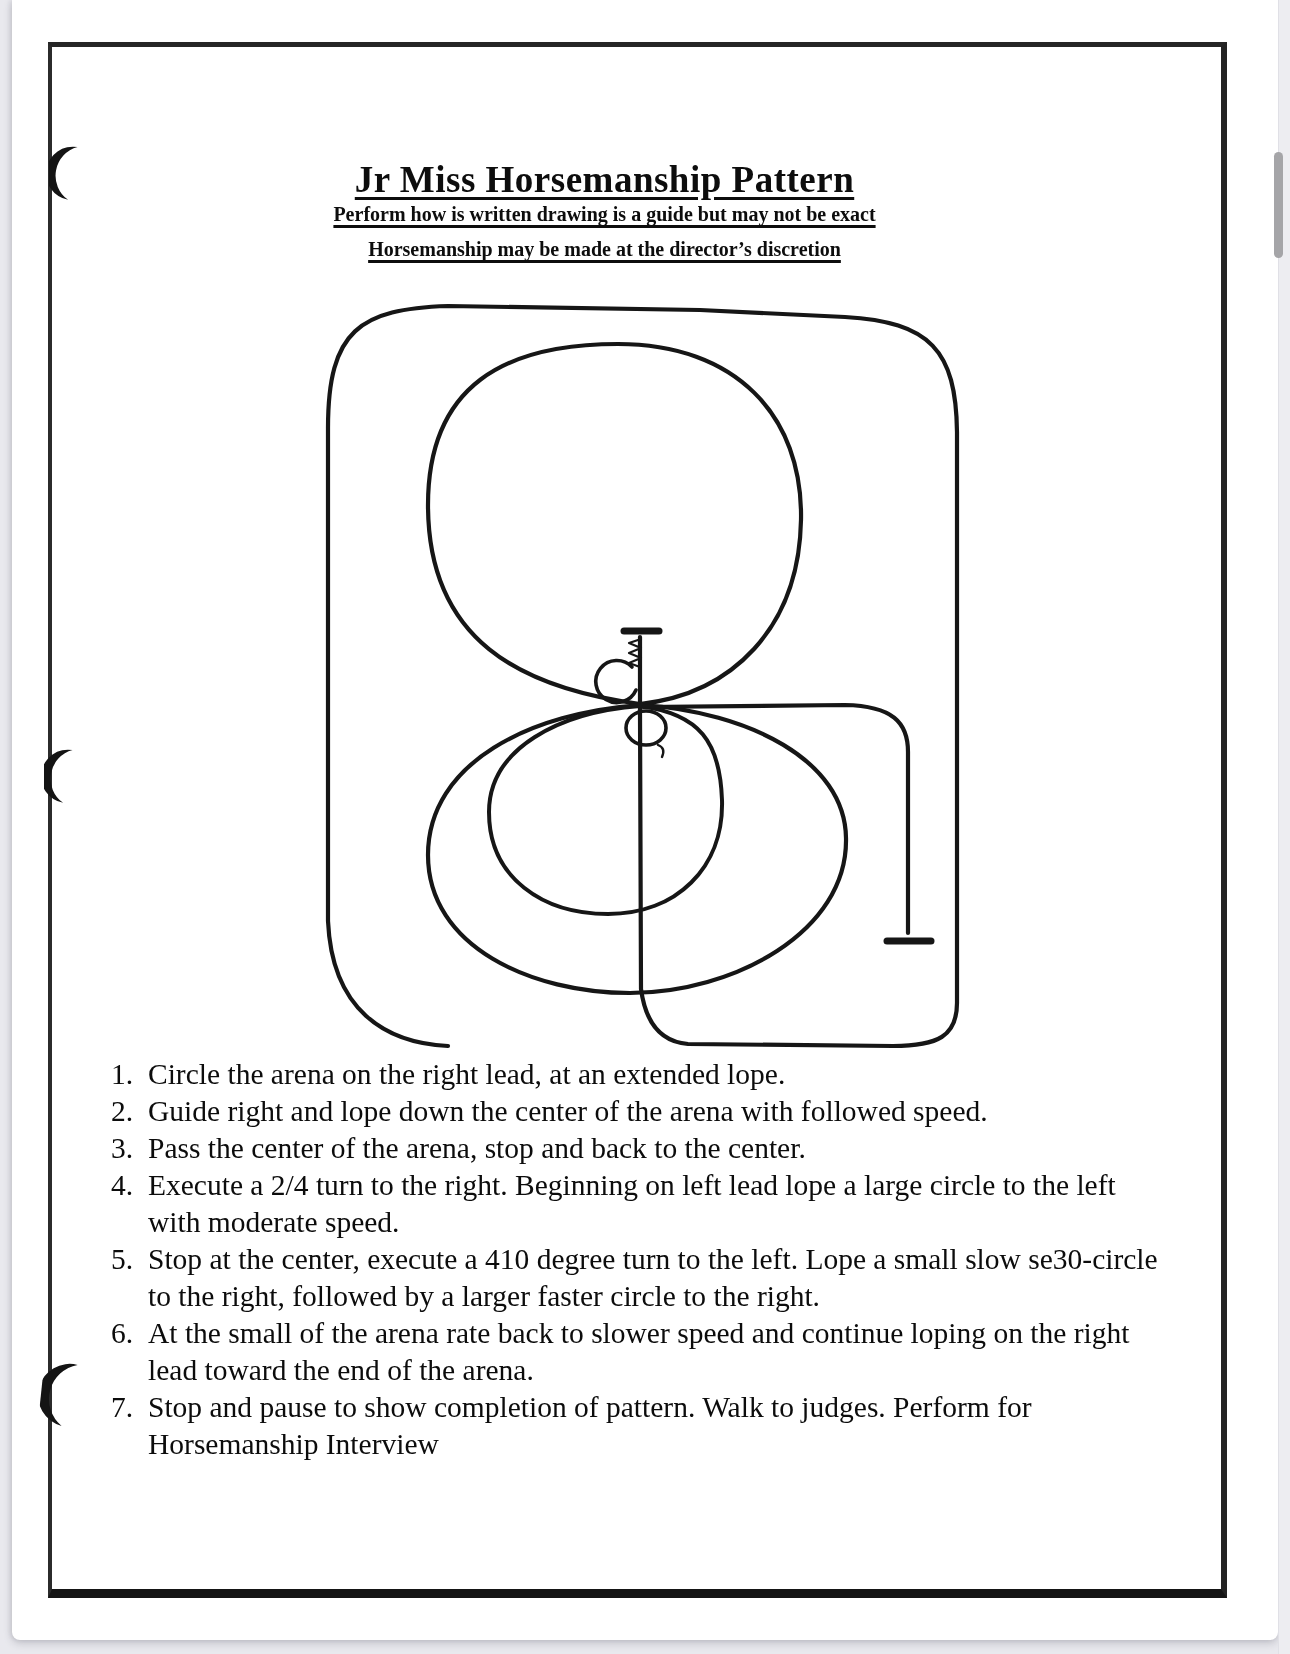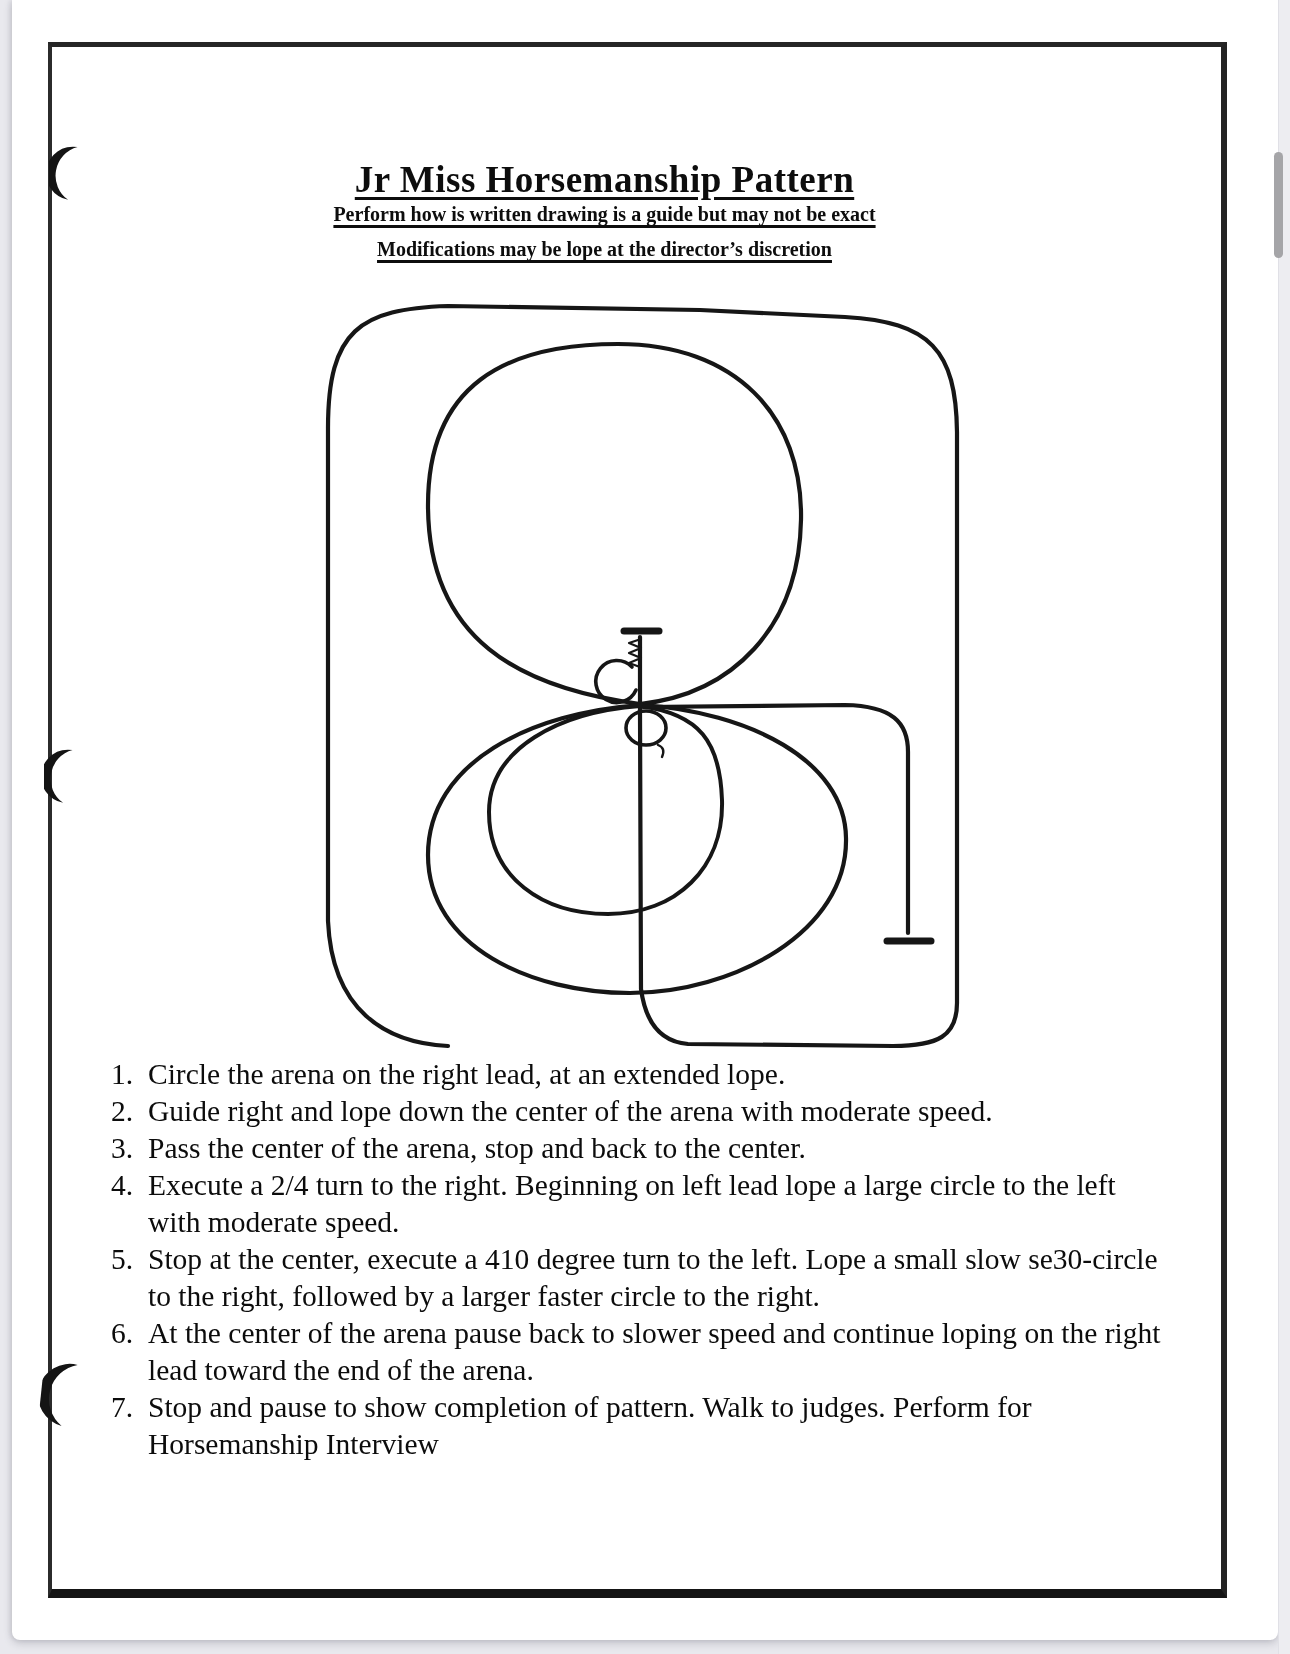--- a/index.html
+++ b/index.html
@@ -84,21 +84,21 @@
     </div>
     <div class="binder binder-3">
       <svg viewBox="0 0 30 55">
           <path d="M 27 1 A 29 29 0 0 0 19 53 A 23 23 0 0 1 27 1 Z"></path>
         </svg>
     </div>
 
     <div class="headings">
       <div class="title">Jr Miss Horsemanship Pattern</div>
       <div class="sub sub1">Perform how is written drawing is a guide but may not be exact</div>
-      <div class="sub sub2">Modifications may be lope at the director’s discretion</div>
+      <div class="sub sub2">Horsemanship may be made at the director’s discretion</div>
     </div>
 
     <svg class="diagram" viewBox="300 280 700 790">
 
       <path stroke-width="4.2" d="
         M 448 1046
         C 385 1043 332 1010 328 921
         L 328 428
         C 328 330 360 309 448 306
         L 700 310 L 845 317
@@ -146,37 +146,37 @@
       <path stroke-width="7" d="M 887 941 L 931 941"></path>
     </svg>
 
     <div class="instructions">
       <div class="instr-item">
         <span class="num">1.</span>
         <span class="txt">Circle the arena on the right lead, at an extended lope.</span>
       </div>
       <div class="instr-item">
         <span class="num">2.</span>
-        <span class="txt">Guide right and lope down the center of the arena with moderate speed.</span>
+        <span class="txt">Guide right and lope down the center of the arena with followed speed.</span>
       </div>
       <div class="instr-item">
         <span class="num">3.</span>
         <span class="txt">Pass the center of the arena, stop and back to the center.</span>
       </div>
       <div class="instr-item">
         <span class="num">4.</span>
         <span class="txt">Execute a 2/4 turn to the right. Beginning on left lead lope a large circle to the left with moderate speed.</span>
       </div>
       <div class="instr-item">
         <span class="num">5.</span>
         <span class="txt">Stop at the center, execute a 410 degree turn to the left. Lope a small slow se30-circle to the right, followed by a larger faster circle to the right.</span>
       </div>
       <div class="instr-item">
         <span class="num">6.</span>
-        <span class="txt">At the center of the arena pause back to slower speed and continue loping on the right lead toward the end of the arena.</span>
+        <span class="txt">At the small of the arena rate back to slower speed and continue loping on the right lead toward the end of the arena.</span>
       </div>
       <div class="instr-item">
         <span class="num">7.</span>
         <span class="txt">Stop and pause to show completion of pattern. Walk to judges. Perform for Horsemanship Interview</span>
       </div>
     </div>
 
   </div>
 
   <div class="scroll-track"></div>

